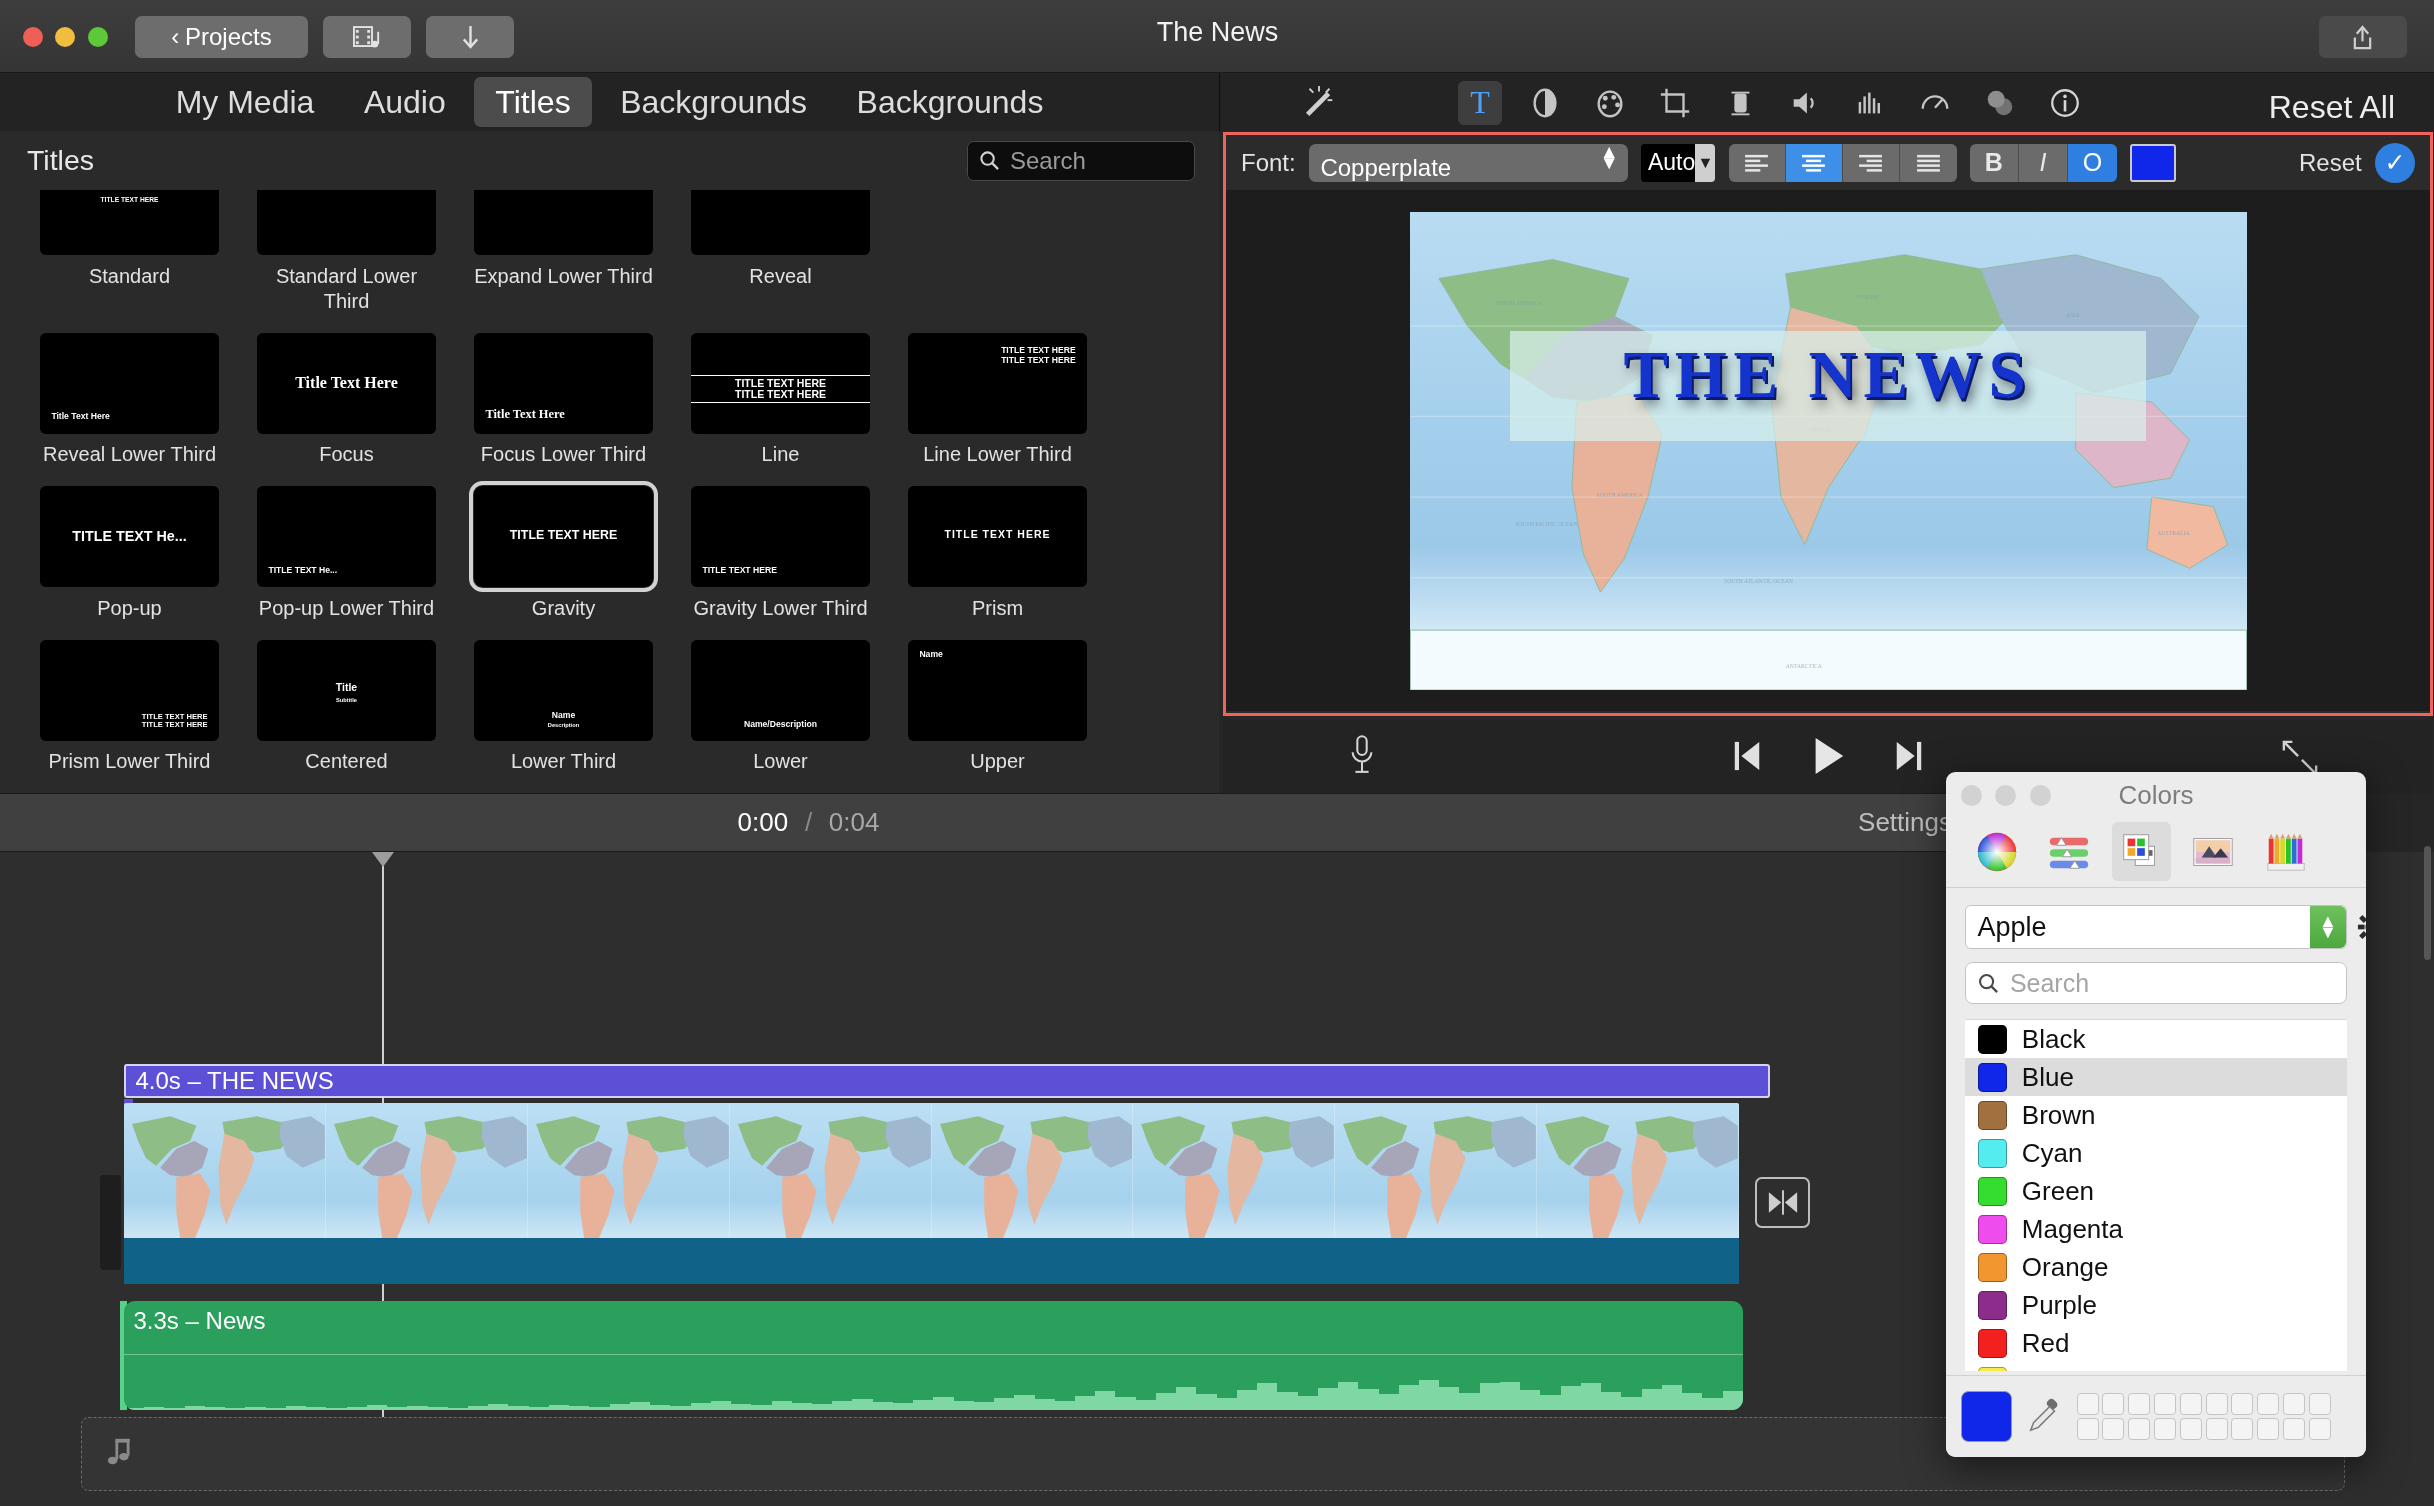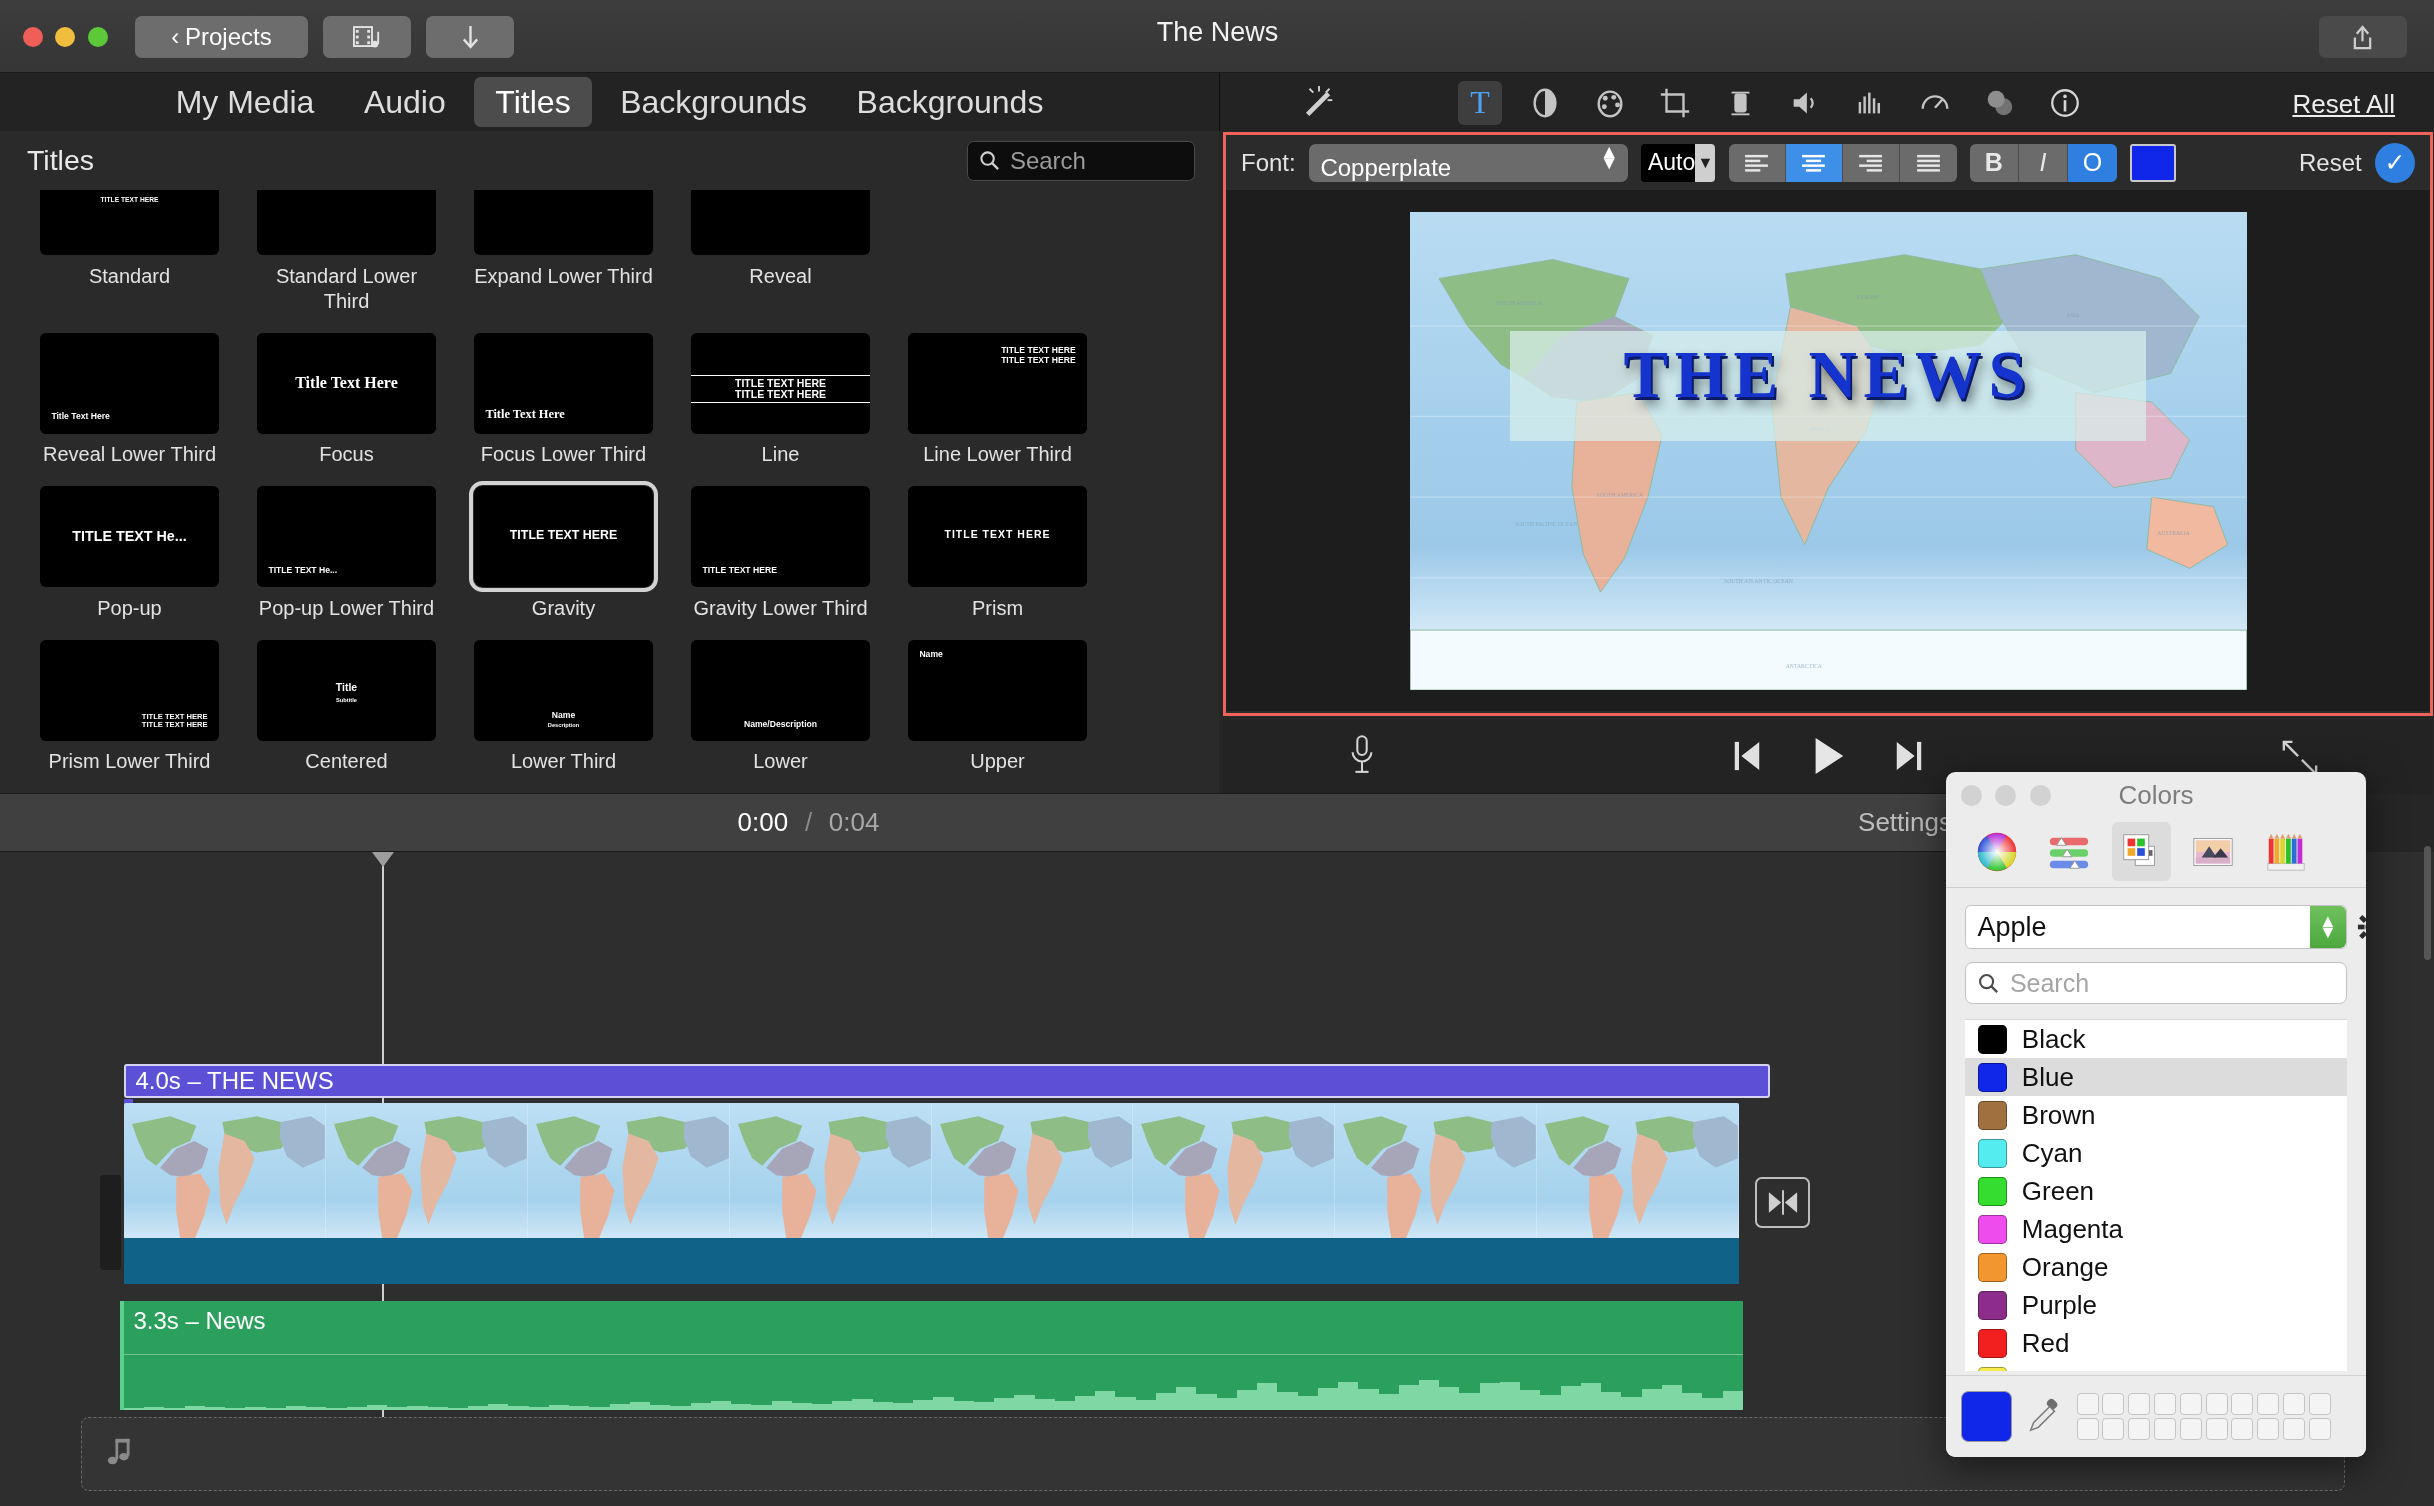--- a/index.html
+++ b/index.html
@@ -62,21 +62,21 @@
   .serif{ font-family:"Liberation Serif", serif; }
 
   
   .insp-toolbar{ position:absolute; left:1219px; top:73px; width:1216px; height:58px;
     background:#232323; border-left:1px solid #0e0e0e; }
   .wand{ position:absolute; left:78px; top:11.4px; }
   .icons{ position:absolute; left:238px; top:7.6px; display:flex; align-items:center; gap:21px; }
   .ic{ width:44px; height:44px; display:flex; align-items:center; justify-content:center;
     border-radius:5.7px; }
   .ic.active{ background:#3e3e3e; }
-  .reset-all{ position:absolute; right:40px; top:16px; color:#ededed; font-size:26px;text-decoration:underline; }
+  .reset-all{ position:absolute; right:40px; top:16px; color:#ededed; font-size:32px; }
 
   
   .viewerwrap{ position:absolute; left:1223px; top:132px; width:1210px; height:584px;
     border:3.8px solid #f0635a; background:#2b2b2b; }
   .fontbar{ position:absolute; left:0; top:0; width:100%; height:55px;
     background:#2b2b2b; display:flex; align-items:center; padding:0 15px; gap:13.3px; }
   .fb-label{ color:#e3e3e3; font-size:24px; }
   .fontsel{ width:319px; height:38px; background:#6b6b6b; border-radius:6.7px;
     display:flex; align-items:flex-end; padding:0 11.4px; color:#fff; font-size:24px;
     position:relative; }
@@ -146,21 +146,21 @@
     background:#5b50d6; }
   .videoclip{ position:absolute; left:124px; top:1103px; width:1615px; height:177px;
     overflow:hidden; border-radius:1.9px; }
   .filmstrip{ position:absolute; inset:0; display:flex; }
   .fs-cell{ flex:1; position:relative; border-right:1px solid rgba(255,255,255,.25);
     background:linear-gradient(#bcdff4 0%, #a6d2ed 55%, #e5f2fb 88%, #ffffff 100%);
     overflow:hidden; }
   .videoclip-audio{ position:absolute; left:124px; top:1238px; width:1615px; height:46px;
     background:#116288; }
   .audioclip{ position:absolute; left:124px; top:1301px; width:1619px; height:109px;
-    background:#2aa05c; border-radius:1px; color:#fff; font-size:24px;
+    background:#2aa05c; border-radius:11px; color:#fff; font-size:24px;
     padding-left:9.5px; line-height:40px; overflow:hidden; }
   .audioclip .lineA{ position:absolute; left:0; top:53px; width:100%; height:1px;
     background:rgba(255,255,255,.35); }
   .wave{ position:absolute; left:0; bottom:0; width:100%; height:32px; display:flex;
     align-items:flex-end; }
   .wave i{ flex:1; background:#7fd7a4; display:block; }
   .audiohandle{ position:absolute; left:120px; top:1301px; width:6.7px; height:109px;
     background:#59d18c; }
   .dropzone{ position:absolute; left:81px; top:1417px; width:2264px; height:74px;
     border:1.9px dashed #6a6a6a; border-radius:7.6px; background:#343434; }

